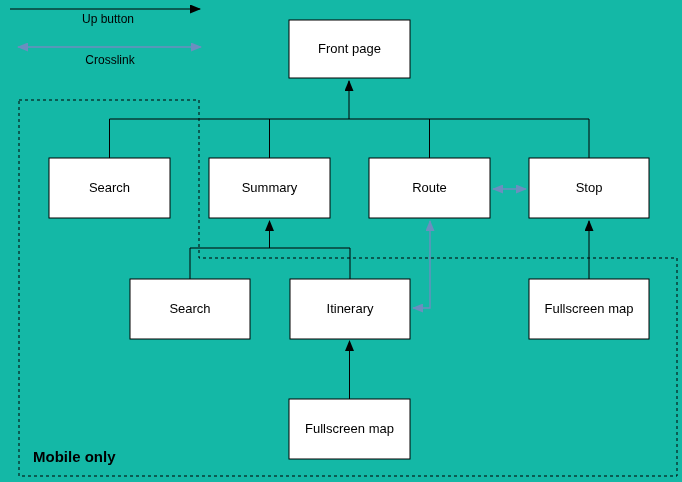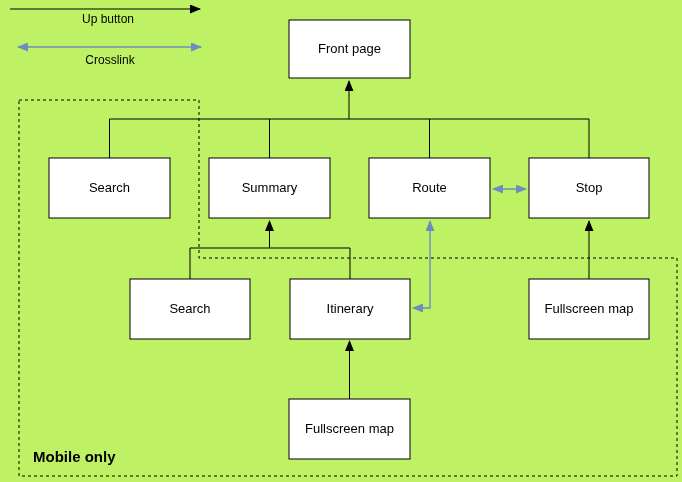--- a/index.html
+++ b/index.html
@@ -4,21 +4,21 @@
 <style>
   html, body {
     margin: 0;
     padding: 0;
     background: #ffffff;
   }
   .canvas {
     position: relative;
     width: 682px;
     height: 482px;
-    background: #bef264;
+    background: #14b8a6;
     overflow: hidden;
   }
   svg text {
     font-family: "Liberation Sans", "DejaVu Sans", sans-serif;
     font-size: 13px;
     fill: #000000;
   }
   .legend-label { font-size: 12px; }
   .region-label { font-size: 15px; font-weight: bold; }
   .node rect {

